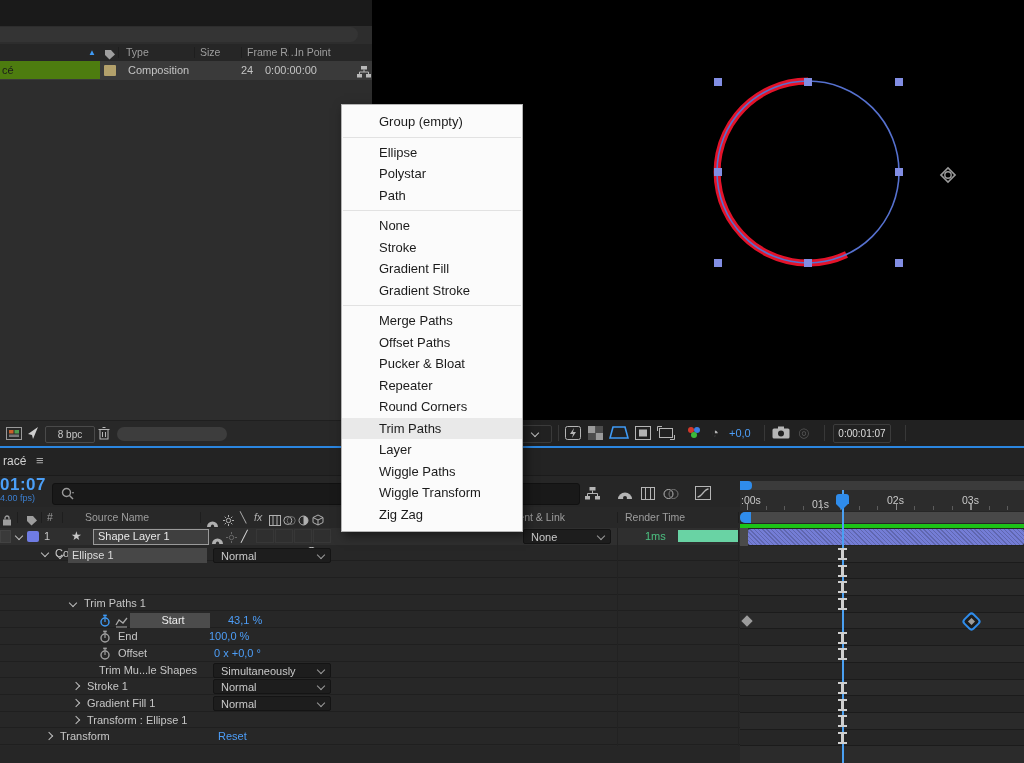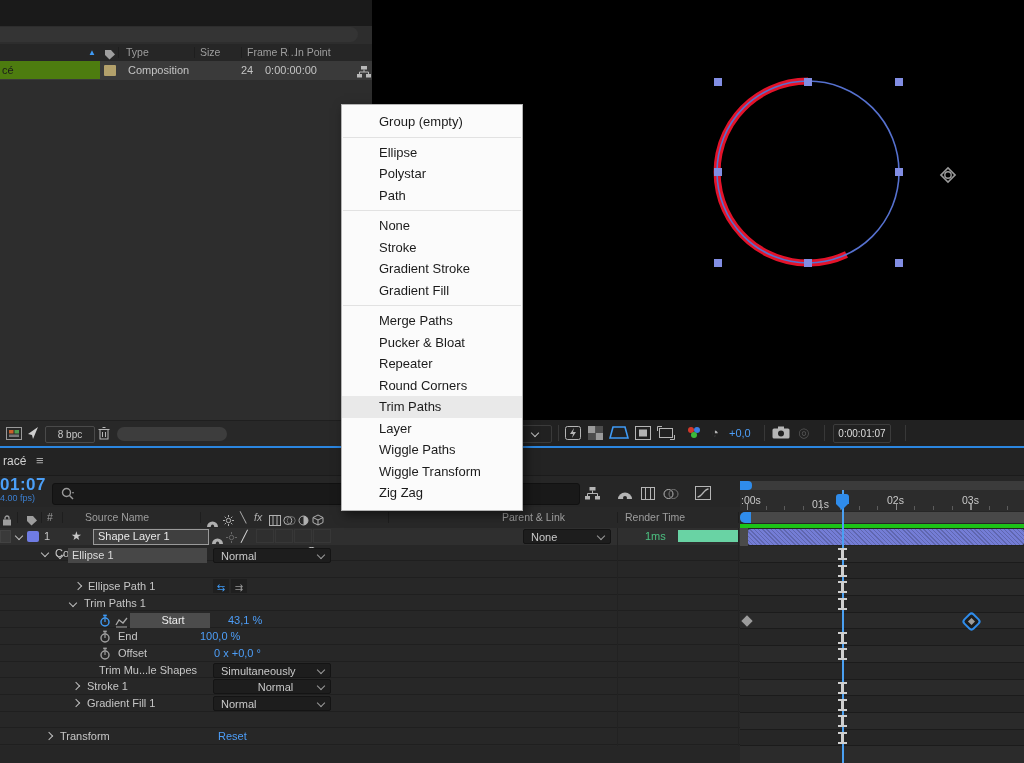--- a/index.html
+++ b/index.html
@@ -354,30 +354,20 @@
       <div class="row" style="top:19px;">
         <span class="chev" style="left:57px;top:5px;"></span>
         <div class="abs" style="left:68px;top:1px;width:139px;height:15px;background:#474747;line-height:15px;color:#dcdcdc;">
           <span style="padding-left:4px;">Ellipse 1</span>
         </div>
         <div class="dd" style="left:213px;top:1px;width:118px;">
           <span>Normal</span><span class="dc"></span>
         </div>
       </div>
 
-      <div class="row" style="top:50.1px;">
-        <span class="chev right" style="left:75px;top:5px;"></span>
-        <span class="abs" style="left:88px;">Ellipse Path 1</span>
-        <div class="abs" style="left:213px;top:1px;width:16px;height:14px;background:#1f1f1f;text-align:center;">
-          <span style="color:#3f9bf6;font-size:10px;line-height:14px;">⇆</span>
-        </div>
-        <div class="abs" style="left:231px;top:1px;width:16px;height:14px;background:#1f1f1f;text-align:center;">
-          <span style="color:#9a9a9a;font-size:10px;line-height:14px;">⇉</span>
-        </div>
-      </div>
 
       <div class="row" style="top:66.8px;">
         <span class="chev" style="left:70px;top:5px;"></span>
         <span class="abs" style="left:84px;">Trim Paths 1</span>
       </div>
 
       <div class="row" style="top:83.5px;text-align:center;">
         <span class="ic" style="left:99px;top:2px;">
           <svg width="12" height="13">
               <circle cx="6" cy="8" r="4" fill="none" stroke="#3f9bf6" stroke-width="1.4"></circle>
@@ -401,21 +391,21 @@
       <div class="row" style="top:100.2px;">
         <span class="ic" style="left:99px;top:2px;">
           <svg width="12" height="13">
               <circle cx="6" cy="8" r="4" fill="none" stroke="#9f9f9f" stroke-width="1.4"></circle>
               <line x1="6" y1="8" x2="6" y2="5" stroke="#9f9f9f" stroke-width="1.2"></line>
               <line x1="4.2" y1="1.4" x2="7.8" y2="1.4" stroke="#9f9f9f" stroke-width="1.6"></line>
               <line x1="6" y1="1.4" x2="6" y2="4" stroke="#9f9f9f" stroke-width="1.2"></line>
             </svg>
         </span>
         <span class="abs" style="left:118px;">End</span>
-        <span class="val" style="left:200px;">100,0 %</span>
+        <span class="val" style="left:209px;">100,0 %</span>
       </div>
 
       <div class="row" style="top:116.9px;">
         <span class="ic" style="left:99px;top:2px;">
           <svg width="12" height="13">
               <circle cx="6" cy="8" r="4" fill="none" stroke="#9f9f9f" stroke-width="1.4"></circle>
               <line x1="6" y1="8" x2="6" y2="5" stroke="#9f9f9f" stroke-width="1.2"></line>
               <line x1="4.2" y1="1.4" x2="7.8" y2="1.4" stroke="#9f9f9f" stroke-width="1.6"></line>
               <line x1="6" y1="1.4" x2="6" y2="4" stroke="#9f9f9f" stroke-width="1.2"></line>
             </svg>
@@ -424,36 +414,40 @@
         <span class="val" style="left:214px;">0 x +0,0 °</span>
       </div>
 
       <div class="row" style="top:133.6px;">
         <span class="abs" style="left:99px;">Trim Mu...le Shapes</span>
         <div class="dd" style="left:213px;top:1px;width:118px;">
           <span>Simultaneously</span><span class="dc"></span>
         </div>
       </div>
 
-      <div class="row" style="top:150.3px;text-align:center;">
+      <div class="row" style="top:150.3px;">
         <span class="chev right" style="left:73px;top:5px;"></span>
         <span class="abs" style="left:87px;">Stroke 1</span>
         <div class="dd" style="left:213px;top:1px;width:118px;">
           <span>Normal</span><span class="dc"></span>
         </div>
       </div>
 
       <div class="row" style="top:167px;">
         <span class="chev right" style="left:73px;top:5px;"></span>
         <span class="abs" style="left:87px;">Gradient Fill 1</span>
         <div class="dd" style="left:213px;top:1px;width:118px;">
           <span>Normal</span><span class="dc"></span>
         </div>
       </div>
 
+      <div class="row" style="top:183.7px;">
+        <span class="chev right" style="left:73px;top:5px;"></span>
+        <span class="abs" style="left:87px;">Transform : Ellipse 1</span>
+      </div>
 
       <div class="row" style="top:200.4px;margin-left:8px;">
         <span class="chev right" style="left:38px;top:5px;"></span>
         <span class="abs" style="left:52px;">Transform</span>
         <span class="val" style="left:210px;">Reset</span>
       </div>
 
       <div class="vsep" style="left:617px;top:0;height:218px;background:#222;"></div>
       <div class="vsep" style="left:738px;top:0;height:218px;background:#222;"></div>
     </div>
@@ -512,24 +506,25 @@
 
   <div class="menu">
     <div class="mi">Group (empty)</div>
     <div class="msep"></div>
     <div class="mi">Ellipse</div>
     <div class="mi">Polystar</div>
     <div class="mi">Path</div>
     <div class="msep"></div>
     <div class="mi">None</div>
     <div class="mi">Stroke</div>
+    <div class="mi">Gradient Fill</div>
     <div class="mi">Gradient Stroke</div>
-    <div class="mi">Gradient Fill</div>
     <div class="msep"></div>
     <div class="mi">Merge Paths</div>
+    <div class="mi">Offset Paths</div>
     <div class="mi">Pucker &amp; Bloat</div>
     <div class="mi">Repeater</div>
     <div class="mi">Round Corners</div>
     <div class="mi hl">Trim Paths</div>
     <div class="mi">Layer</div>
     <div class="mi">Wiggle Paths</div>
     <div class="mi">Wiggle Transform</div>
     <div class="mi">Zig Zag</div>
   </div>
 

